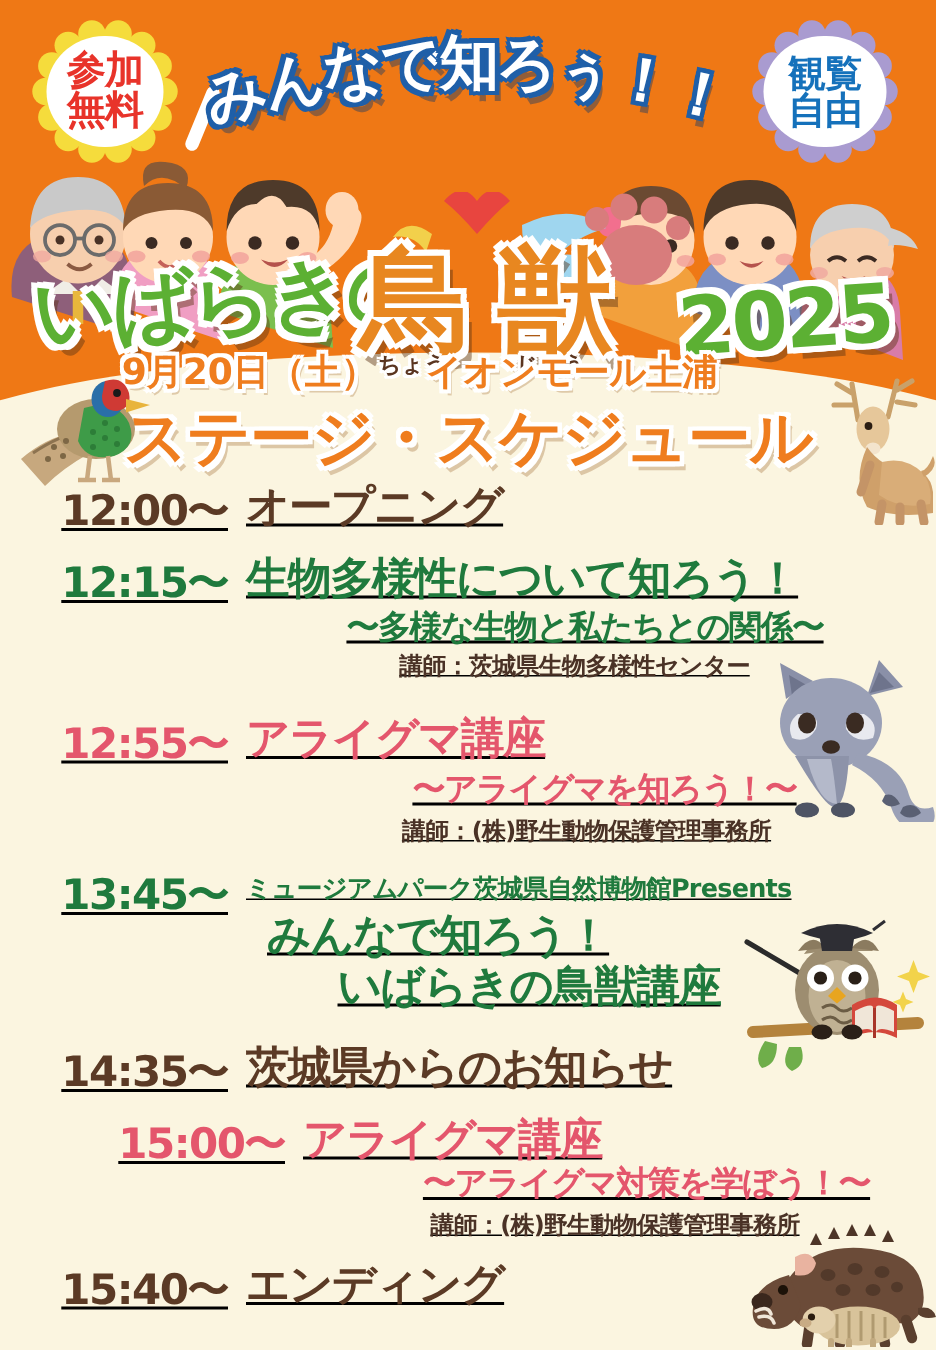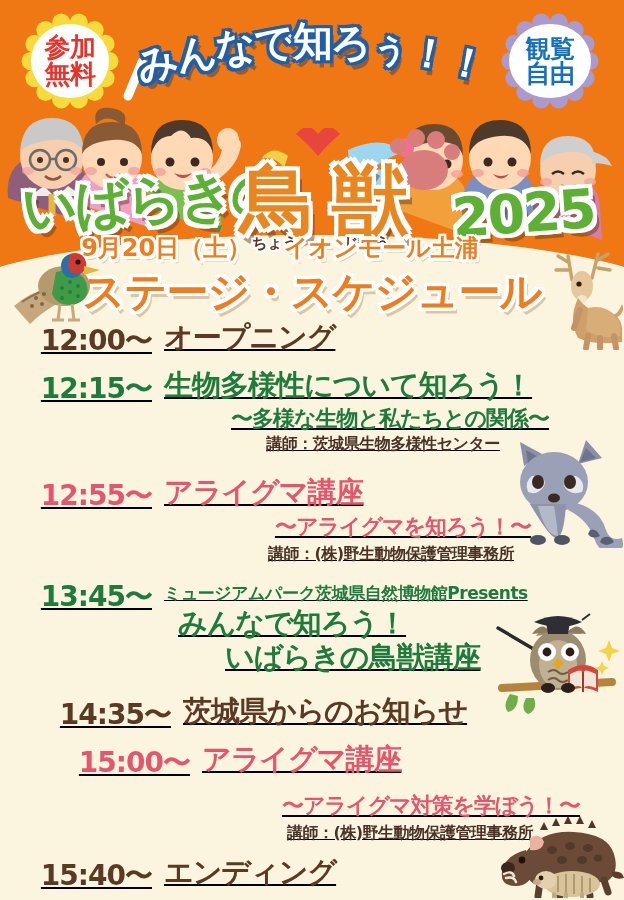--- a/index.html
+++ b/index.html
@@ -391,32 +391,32 @@
 
     <div class="srow" style="margin-top:14px;">
       <div class="time c-green">13:45〜</div>
       <div class="titles">
         <div class="spresents c-green" style="margin-top:4px;">ミュージアムパーク茨城県自然博物館Presents</div>
         <div class="stitle c-green" style="margin-top:4px;margin-left:14px;">みんなで知ろう！</div>
         <div class="stitle c-green" style="margin-top:2px;margin-left:61px;">いばらきの鳥獣講座</div>
       </div>
     </div>
 
-    <div class="srow" style="margin-top:22px;margin-left:19px;">
+    <div class="srow" style="margin-top:22px;">
       <div class="time c-brown">14:35〜</div>
       <div class="titles">
         <div class="stitle c-brown">茨城県からのお知らせ</div>
       </div>
     </div>
 
     <div class="srow" style="margin-top:10px;padding-left:38px;">
       <div class="time c-pink">15:00〜</div>
       <div class="titles">
         <div class="stitle c-pink">アライグマ講座</div>
-        <div class="ssub c-pink ta-c-sub" style="margin-top:16px;margin-left:36px;">〜アライグマ対策を学ぼう！〜</div>
+        <div class="ssub c-pink ta-c-sub" style="margin-top:0;margin-left:36px;">〜アライグマ対策を学ぼう！〜</div>
         <div class="slect ta-c-sub" style="margin-top:3px;margin-left:-6px;">講師：(株)野生動物保護管理事務所</div>
       </div>
     </div>
 
     <div class="srow" style="margin-top:14px;">
       <div class="time c-brown">15:40〜</div>
       <div class="titles">
         <div class="stitle c-brown">エンディング</div>
       </div>
     </div>

